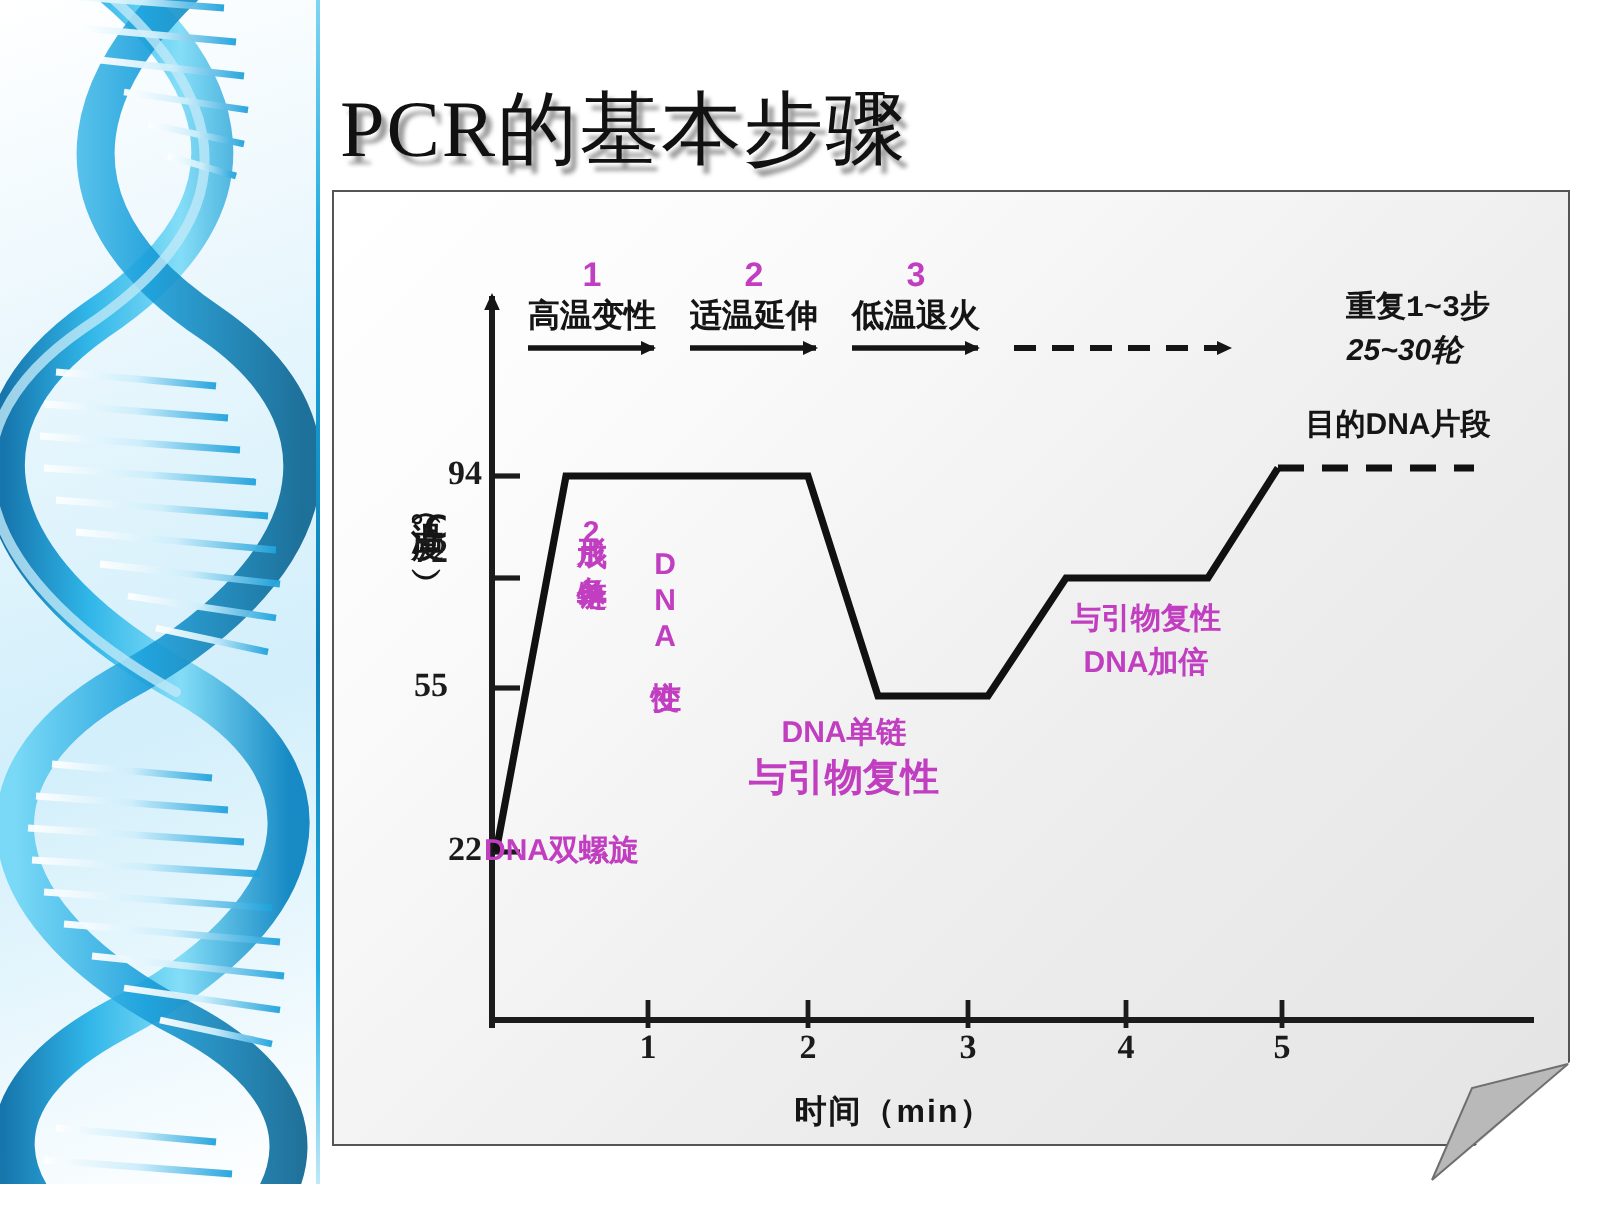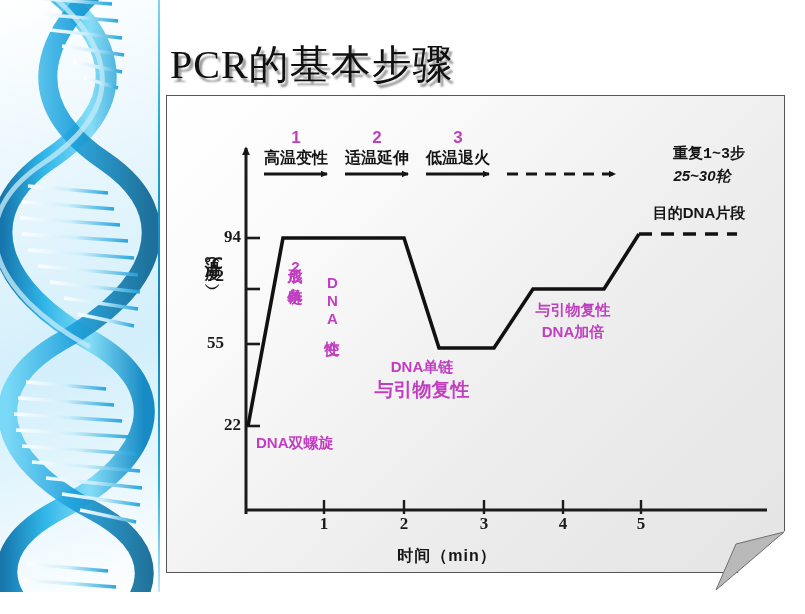--- a/index.html
+++ b/index.html
@@ -183,21 +183,21 @@
     <div class="tx blk ctr" style="left:167px;top:52px;width:86px;font-size:16px;">适温延伸</div>
     <div class="tx blk ctr" style="left:248px;top:52px;width:86px;font-size:16px;">低温退火</div>
 
     <div class="tx blk ctr" style="left:462px;top:48px;width:160px;font-size:15px;line-height:21px;font-family:Liberation Mono, monospace;">重复1~3步</div>
     <div class="tx blk ctr" style="left:455px;top:69px;width:160px;font-size:15px;line-height:21px;font-style:italic;">25~30轮</div>
     <div class="tx blk ctr" style="left:447px;top:106px;width:170px;font-size:15px;line-height:21px;">目的DNA片段</div>
 
     <div class="tx mag vert" style="left:118px;top:160px;font-size:15px;">形成2条单链</div>
     <div class="tx mag vert" style="left:155px;top:178px;font-size:15px;">DNA变性</div>
 
-    <div class="tx mag" style="left:89px;top:320px;font-size:15px;margin-top:18px;">DNA双螺旋</div>
+    <div class="tx mag" style="left:75px;top:320px;font-size:15px;">DNA双螺旋</div>
 
     <div class="tx mag ctr" style="left:196px;top:259px;width:118px;font-size:15px;line-height:23px;">DNA单链</div>
     <div class="tx mag ctr" style="left:190px;top:282px;width:130px;font-size:19px;line-height:23px;">与引物复性</div>
 
     <div class="tx mag ctr" style="left:352px;top:203px;width:108px;font-size:15px;line-height:22px;">与引物复性</div>
     <div class="tx mag ctr" style="left:352px;top:225px;width:108px;font-size:15px;line-height:22px;">DNA加倍</div>
 
   </div>
 
   <svg id="curl" viewBox="0 0 86 62">

